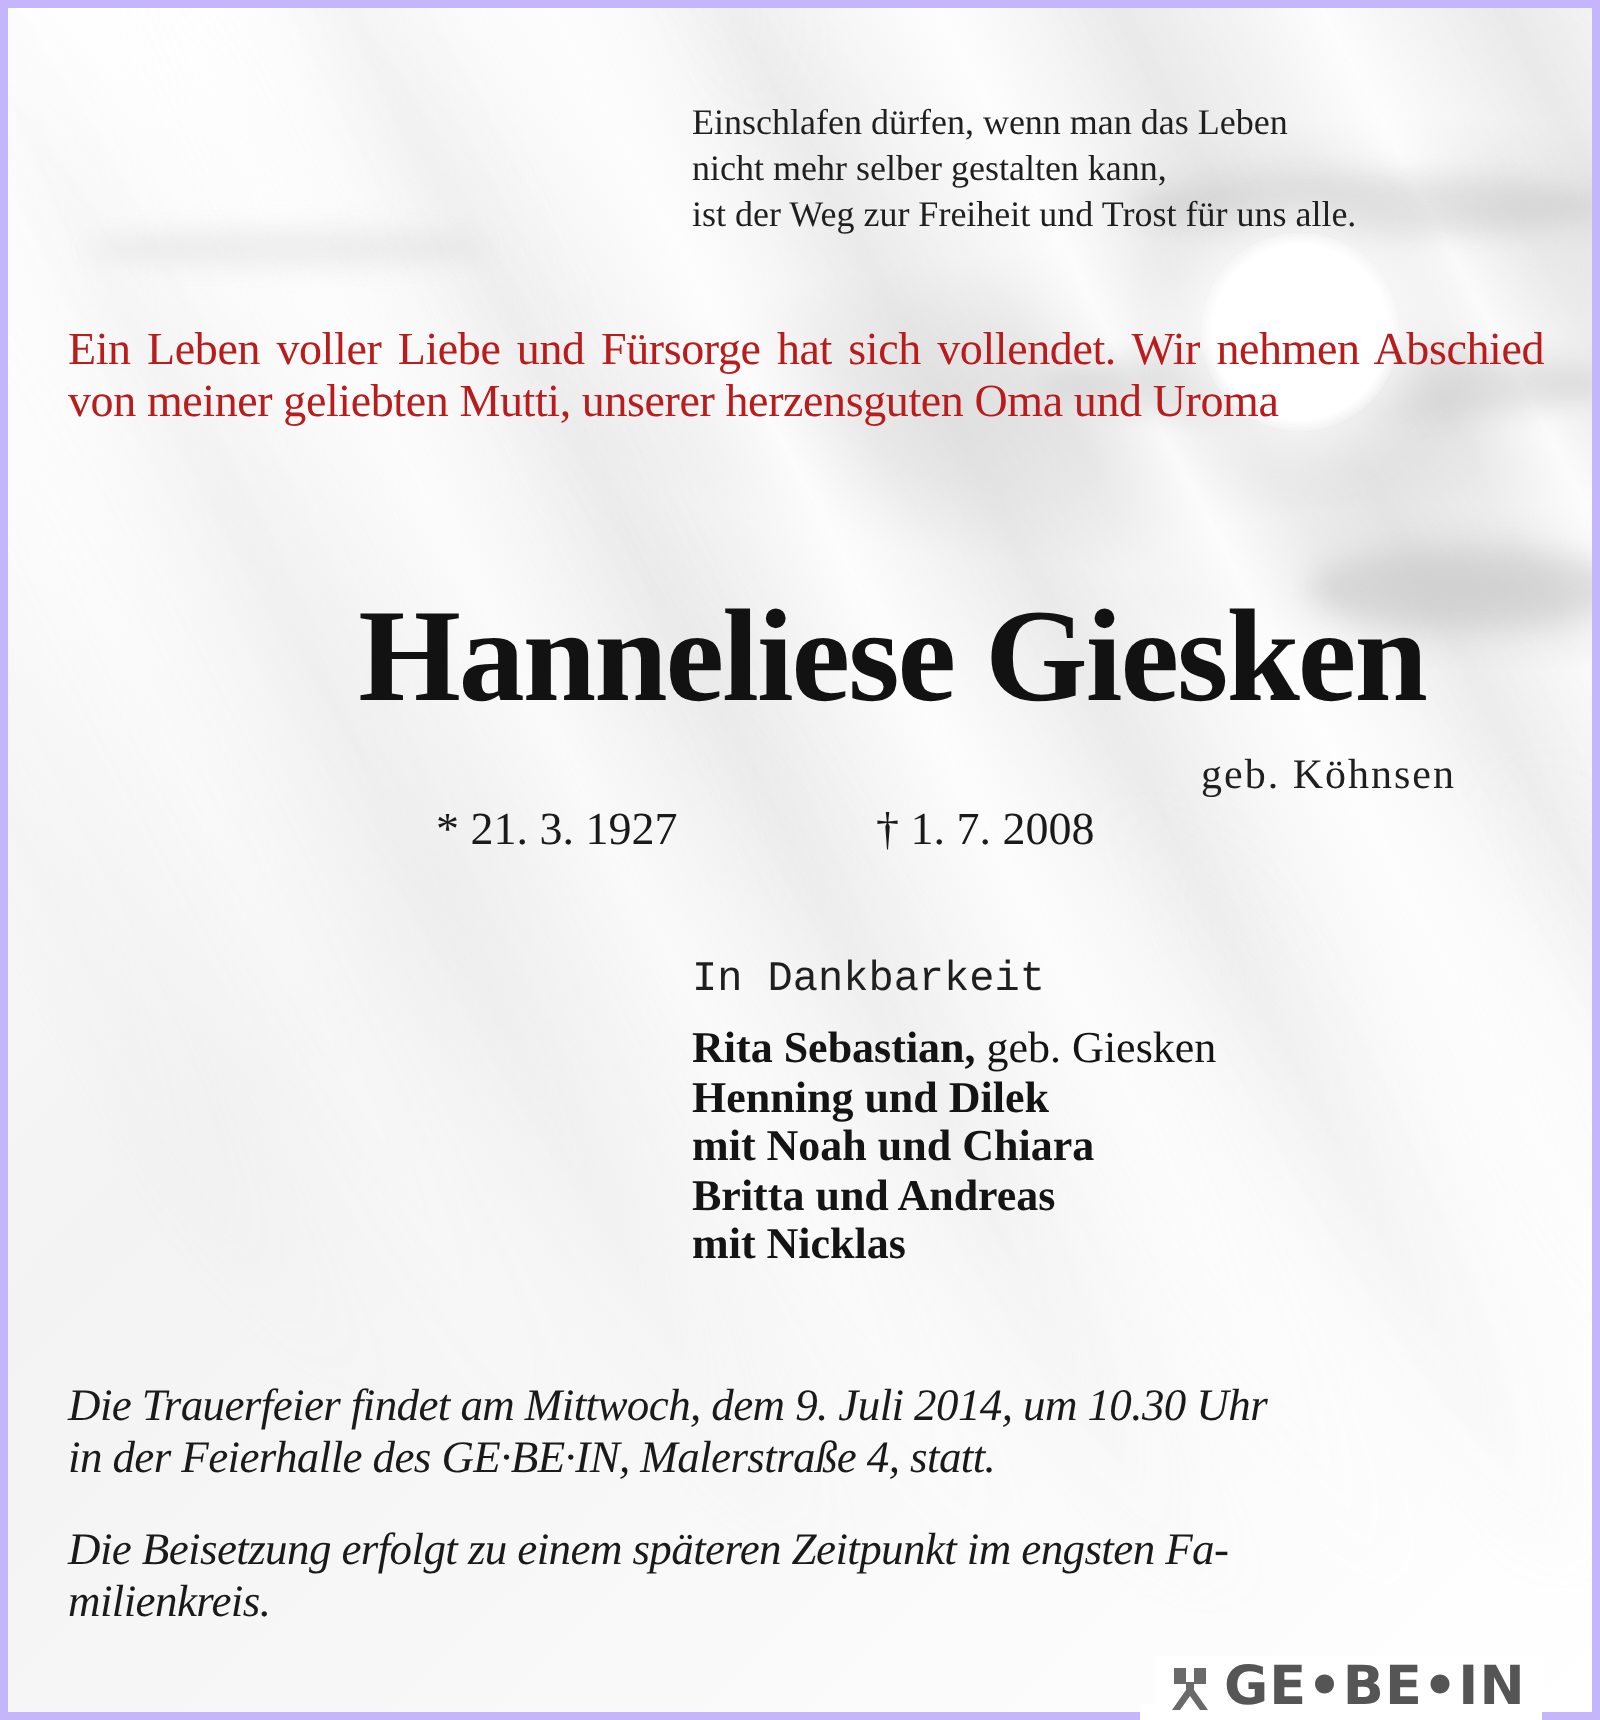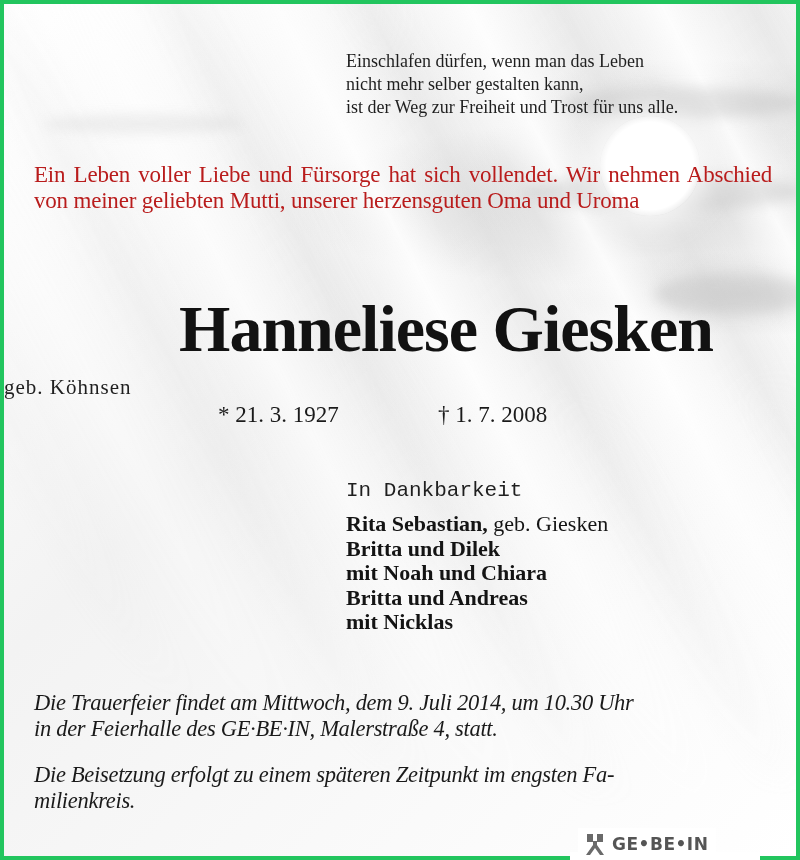--- a/index.html
+++ b/index.html
@@ -14,21 +14,21 @@
       overflow: hidden;
       font-family: "Liberation Serif", "DejaVu Serif", serif;
       color: #1a1a1a;
     }
     .frame {
       position: absolute;
       left: 0;
       top: 0;
       width: 792px;
       height: 852px;
-      border: 4px solid #22c55e;
+      border: 4px solid #c4b5fd;
       background: #ffffff;
       overflow: hidden;
     }
     
     .bg {
       position: absolute;
       inset: 0;
       background:
         radial-gradient(ellipse 520px 120px at 640px 200px, rgba(200,200,200,0.55), rgba(255,255,255,0) 70%),
         radial-gradient(ellipse 300px 80px at 700px 110px, rgba(205,205,205,0.5), rgba(255,255,255,0) 70%),
@@ -105,21 +105,21 @@
       color: #121212;
       line-height: 74px;
       padding-left: 46px;
     }
 
     .maiden {
       position: absolute;
       left: 0;
       width: 724px;
       top: 371px;
-      text-align: left;
+      text-align: right;
       font-size: 21px;
       letter-spacing: 1px;
       color: #1f1f1f;
     }
     .birth {
       position: absolute;
       left: 214px;
       top: 398px;
       font-size: 23px;
       color: #1a1a1a;
@@ -180,21 +180,21 @@
       gap: 6px;
       z-index: 3;
     }
     .logo-mark {
       width: 22px;
       height: 24px;
     }
     .logo-text {
       font-family: "DejaVu Sans", "Liberation Sans", sans-serif;
       font-weight: bold;
-      font-size: 17px;
+      font-size: 27px;
       color: #555555;
       letter-spacing: 0.5px;
       line-height: 30px;
     }
     .logo-gap-mask {
       position: absolute;
       left: 570px;
       top: 852px;
       width: 190px;
       height: 8px;
@@ -227,21 +227,21 @@
     <div class="maiden">geb. Köhnsen</div>
     <div class="birth">* 21. 3. 1927</div>
     <div class="death">† 1. 7. 2008</div>
 
     <div class="thanks">In Dankbarkeit</div>
     <div class="mourners">
       <div class="row">
         <span class="b">Rita Sebastian,</span><span class="n"> geb. Giesken</span>
       </div>
       <div class="row">
-        <span class="b">Britta und Dilek</span>
+        <span class="b">Henning und Dilek</span>
       </div>
       <div class="row">
         <span class="b">mit Noah und Chiara</span>
       </div>
       <div class="row">
         <span class="b">Britta und Andreas</span>
       </div>
       <div class="row">
         <span class="b">mit Nicklas</span>
       </div>

